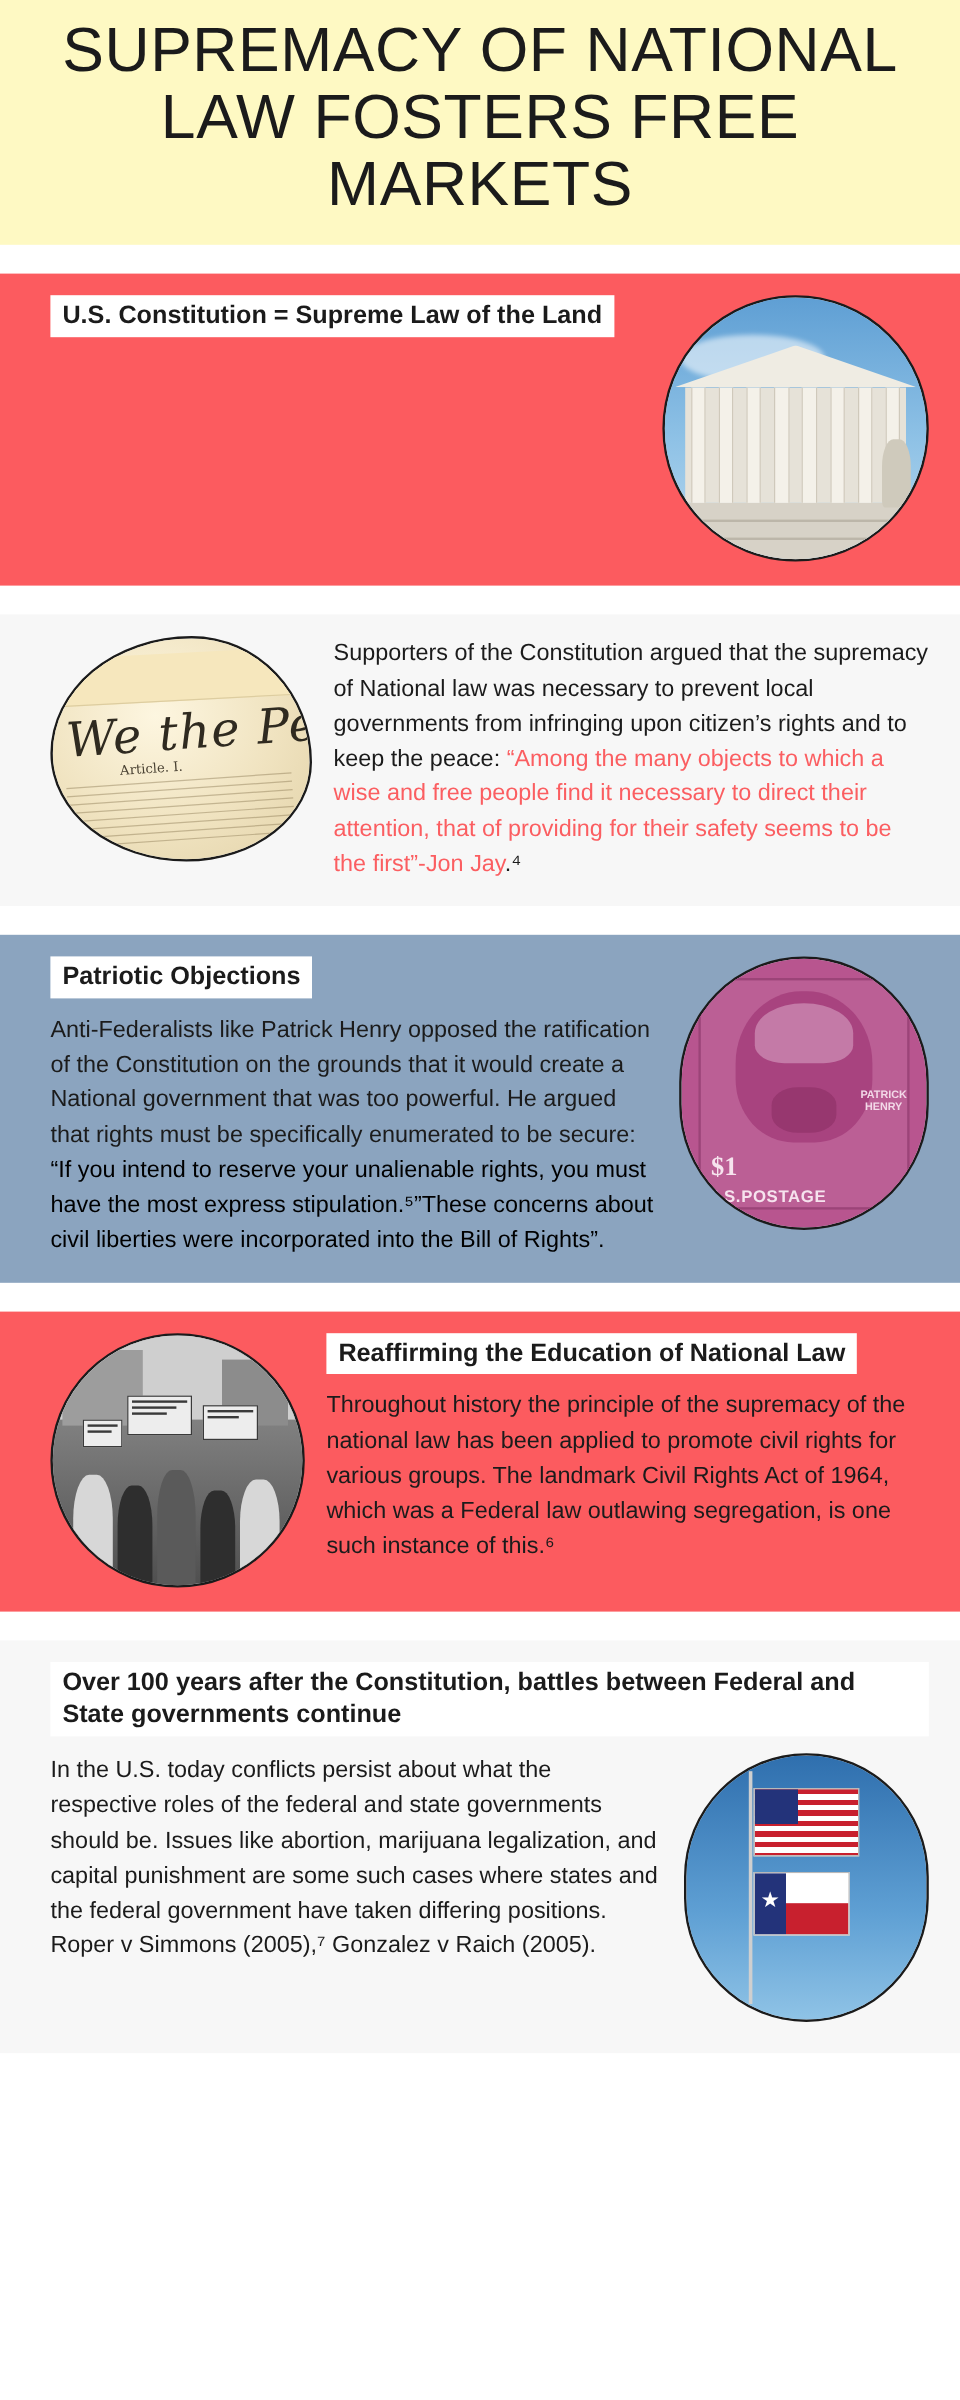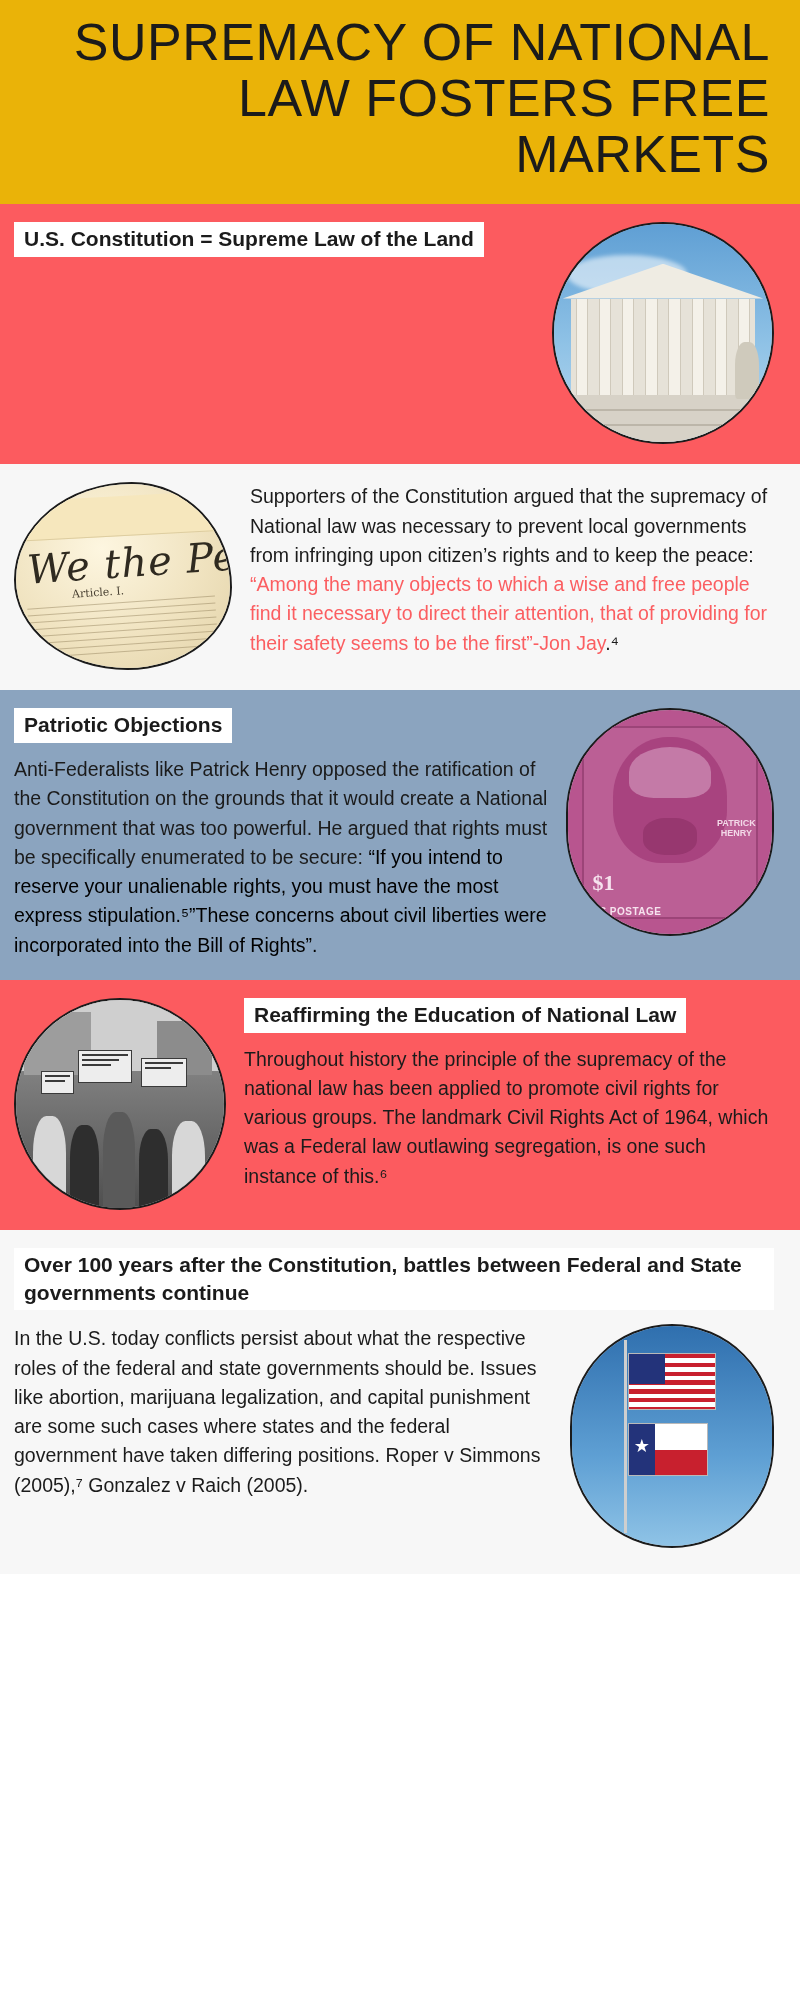--- a/index.html
+++ b/index.html
@@ -10,37 +10,38 @@
   }
   .poster {
     width: 800px;
     min-height: 2000px;
     position: relative;
     overflow: hidden;
   }
 
   
   .header {
-    background: #eab308;
+    background: #fef9c3;
     padding: 14px 30px 22px 30px;
-    text-align: right;
+    text-align: center;
   }
   .header h1 {
     font-size: 52px;
     line-height: 1.08;
     font-weight: 400;
     color: #1b1b1b;
     letter-spacing: 0.5px;
     font-family: "Liberation Sans", sans-serif;
   }
 
   
   .section {
     position: relative;
-    padding: 18px 26px 20px 14px;
+    padding: 18px 26px 20px 42px;
+    margin-top: 24px;
   }
   .sec-red   { background: #fc5b5f; }
   .sec-white { background: #f7f7f7; }
   .sec-blue  { background: #8ba4bf; }
 
   .row {
     display: flex;
     align-items: flex-start;
     gap: 18px;
   }
@@ -117,21 +118,21 @@
   .parch-lines i { display:block; height:1px; background:#8b7a55; opacity:.45; margin-bottom:6px; }
 
   
   .stamp-bg { position:absolute; inset:0; background:#b8558f; }
   .stamp-inner { position:absolute; inset:7%; background:#bb5f95; border:2px solid #9c4478; }
   .stamp-face { position:absolute; top:12%; left:22%; width:56%; height:56%; background:#a8437f; border-radius:48% 48% 42% 42%; }
   .stamp-face:before{content:"";position:absolute;top:8%;left:14%;width:72%;height:40%;background:#c47aa7;border-radius:50% 50% 30% 30%;}
   .stamp-face:after{content:"";position:absolute;bottom:6%;left:26%;width:48%;height:30%;background:#97376f;border-radius:40%;}
   .stamp-name { position:absolute; right:8%; top:48%; font-size:9px; font-weight:bold; color:#f3d9e8; line-height:1.15; text-align:center;}
   .stamp-val { position:absolute; left:12%; bottom:17%; font-size:22px; font-weight:bold; color:#f6e3ee; font-family:"Liberation Serif", serif;}
-  .stamp-usp { position:absolute; left:10%; bottom:8%; font-size:10px; font-weight:bold; color:#f6e3ee; letter-spacing:.5px;}
+  .stamp-usp { position:absolute; left:10%; bottom:8%; font-size:14px; font-weight:bold; color:#f6e3ee; letter-spacing:.5px;}
 
   
   .march-bg { position:absolute; inset:0; background: linear-gradient(#9a9a9a, #4f4f4f); }
   .march-sky{ position:absolute; top:0; left:0; right:0; height:34%; background:#cfcfcf; }
   .march-bld{ position:absolute; top:6%; left:4%; width:32%; height:30%; background:#9d9d9d; }
   .march-bld2{ position:absolute; top:10%; right:6%; width:26%; height:26%; background:#8c8c8c; }
   .sign { position:absolute; background:#ededed; border:1px solid #3a3a3a; }
   .sign i { display:block; height:2px; background:#3a3a3a; margin:3px 3px 0 3px; }
   .person { position:absolute; bottom:0; background:#5a5a5a; border-radius:40% 40% 0 0; }
   .person.light { background:#d7d7d7; }

